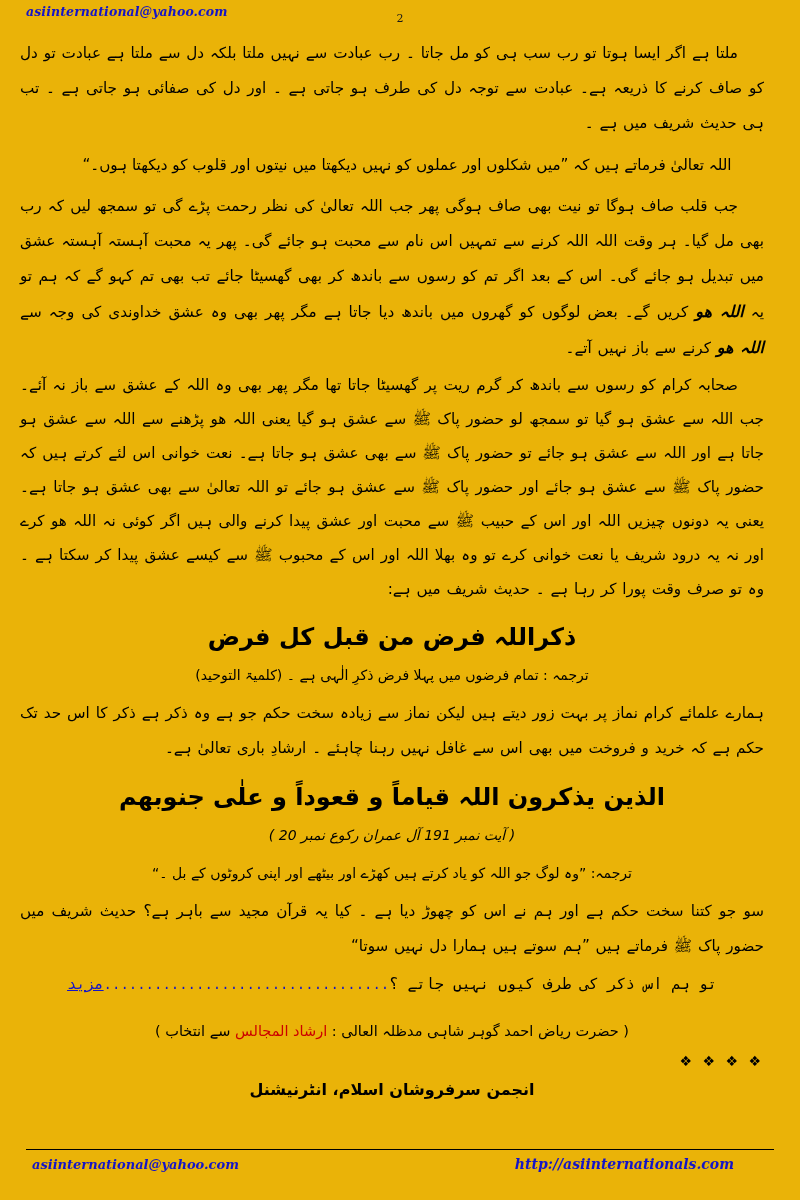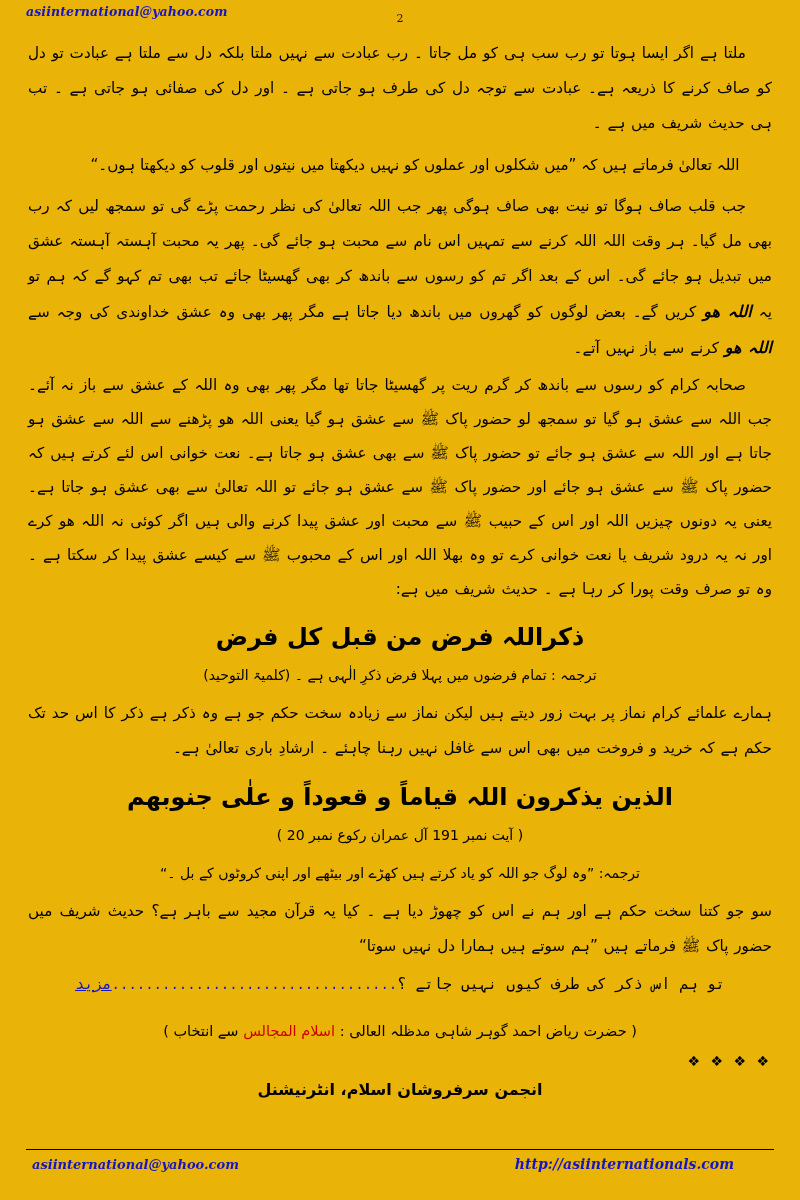--- a/index.html
+++ b/index.html
@@ -52,21 +52,21 @@
     font-family: "DejaVu Serif", "Liberation Serif", serif;
     font-size: 11px;
     color: #1a1a1a;
   }
 
   
   .content {
     position: absolute;
     top: 36px;
     left: 28px;
-    right: 28px;
+    right: 36px;
     width: 744px;
     direction: rtl;
     text-align: justify;
     text-align-last: right;
     color: #000000;
   }
 
   .para {
     font-family: "DejaVu Sans", sans-serif;
     font-size: 15.2px;
@@ -120,20 +120,21 @@
     margin: 2px 0 6px 0;
   }
 
   .citation {
     font-family: "DejaVu Sans", sans-serif;
     font-size: 14px;
     line-height: 30px;
     text-align: center;
     text-align-last: center;
     margin: 2px 0 8px 0;
+    font-style: italic;
   }
 
   
   .more-line {
     margin: 4px 0 2px 0;
     font-family: Liberation Mono, monospace;
     font-size: 15.2px;
     line-height: 34px;
     text-align: center;
     text-align-last: center;
@@ -243,21 +244,21 @@
     <h2 class="arabic-heading">الذین یذکرون اللہ قیاماً و قعوداً و علٰی جنوبھم</h2>
 
     <p class="citation">( آیت نمبر 191 آل عمران رکوع نمبر 20 )</p>
 
     <p class="translation">ترجمہ: ”وہ لوگ جو اللہ کو یاد کرتے ہیں کھڑے اور بیٹھے اور اپنی کروٹوں کے بل ۔“</p>
 
     <p class="para no-indent">سو جو کتنا سخت حکم ہے اور ہم نے اس کو چھوڑ دیا ہے ۔ کیا یہ قرآن مجید سے باہر ہے؟ حدیث شریف میں حضور پاک ﷺ فرماتے ہیں ”ہم سوتے ہیں ہمارا دل نہیں سوتا“</p>
 
     <p class="more-line"><span>تو ہم اس ذکر کی طرف کیوں نہیں جاتے ؟</span><span class="dot-leader">..................................</span><a class="more-link" href="#">مزید</a></p>
 
-    <p class="attribution"><span>( حضرت ریاض احمد گوہر شاہی مدظلہ العالی : </span><span class="book">اسلام المجالس</span><span> سے انتخاب )</span></p>
+    <p class="attribution"><span>( حضرت ریاض احمد گوہر شاہی مدظلہ العالی : </span><span class="book">ارشاد المجالس</span><span> سے انتخاب )</span></p>
 
     <div class="diamond-row">❖ ❖ ❖ ❖</div>
 
     <p class="org-name">انجمن سرفروشان اسلام، انٹرنیشنل</p>
 
   </div>
 
   <div class="footer">
     <hr class="footer-rule">
     <div class="footer-links">

